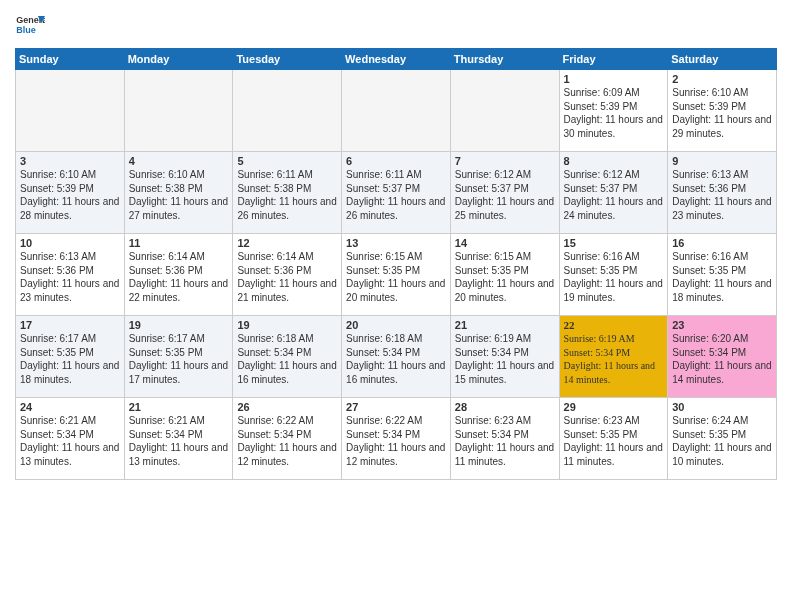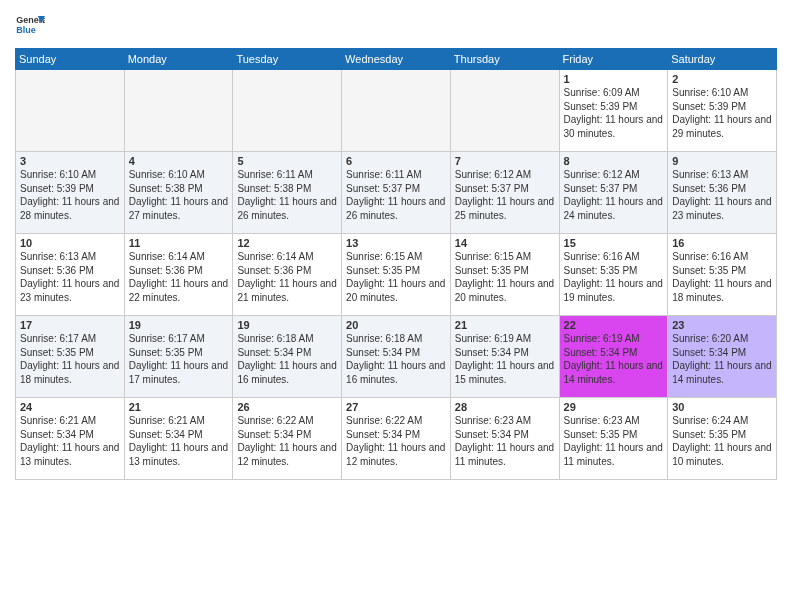--- a/index.html
+++ b/index.html
@@ -43,21 +43,21 @@
     }
     table {
       width: 100%;
       border-collapse: collapse;
       table-layout: fixed;
     }
     th {
       background-color: #1a6eb5;
       color: #fff;
       font-size: 11px;
-      font-weight: normal;
+      font-weight: bold;
       padding: 4px 3px;
       text-align: left;
       border: 1px solid #1a6eb5;
     }
     td {
       border: 1px solid #ccc;
       vertical-align: top;
       padding: 3px 4px;
       font-size: 9.5px;
       color: #333;
@@ -202,25 +202,25 @@
             <div class="day-info">Sunrise: 6:18 AM<br>Sunset: 5:34 PM<br>Daylight: 11 hours and 16 minutes.</div>
           </td>
           <td style="background: rgb(240, 244, 248);">
             <span class="day-num">20</span>
             <div class="day-info">Sunrise: 6:18 AM<br>Sunset: 5:34 PM<br>Daylight: 11 hours and 16 minutes.</div>
           </td>
           <td style="background: rgb(240, 244, 248);">
             <span class="day-num">21</span>
             <div class="day-info">Sunrise: 6:19 AM<br>Sunset: 5:34 PM<br>Daylight: 11 hours and 15 minutes.</div>
           </td>
-          <td style="background: #d946ef;">
+          <td style="background: #eab308; font-family: Liberation Serif, serif;">
             <span class="day-num">22</span>
             <div class="day-info">Sunrise: 6:19 AM<br>Sunset: 5:34 PM<br>Daylight: 11 hours and 14 minutes.</div>
           </td>
-          <td style="background: #c4b5fd;">
+          <td style="background: #f9a8d4;">
             <span class="day-num">23</span>
             <div class="day-info">Sunrise: 6:20 AM<br>Sunset: 5:34 PM<br>Daylight: 11 hours and 14 minutes.</div>
           </td>
         </tr>
         <tr>
           <td>
             <span class="day-num">24</span>
             <div class="day-info">Sunrise: 6:21 AM<br>Sunset: 5:34 PM<br>Daylight: 11 hours and 13 minutes.</div>
           </td>
           <td>

